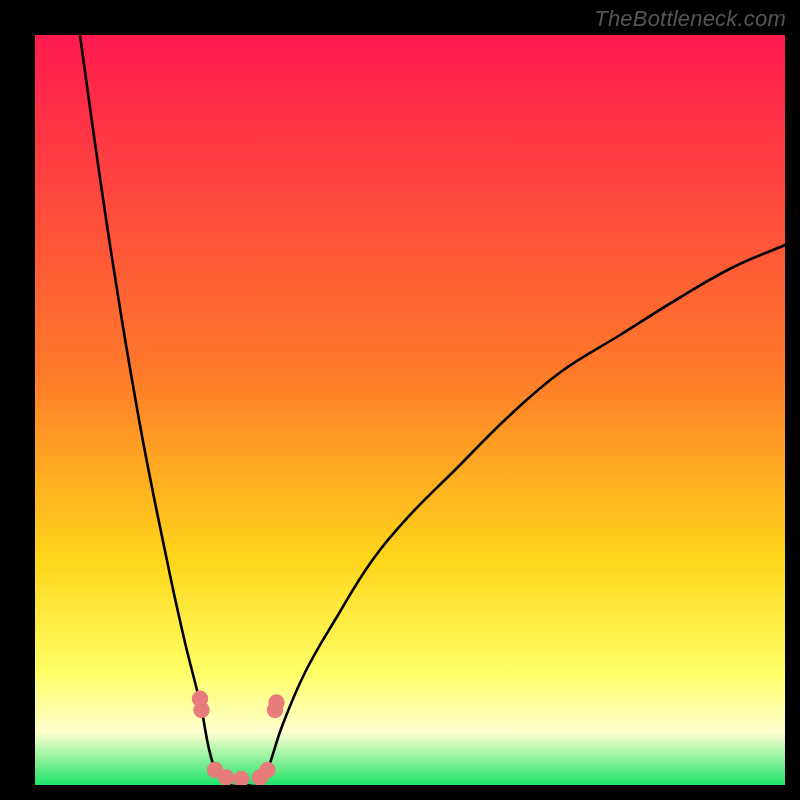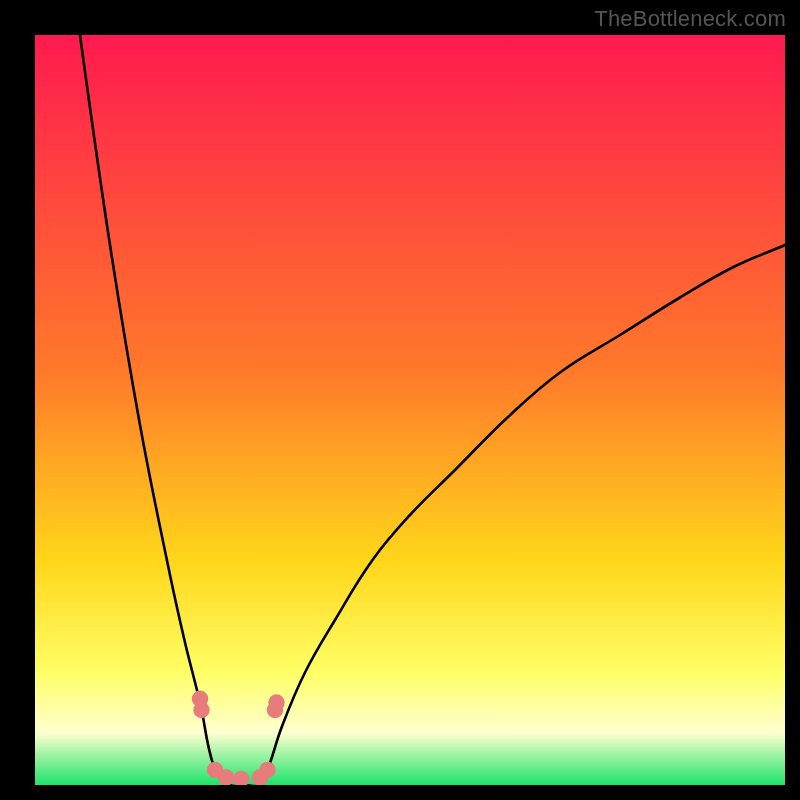--- a/index.html
+++ b/index.html
@@ -30,20 +30,21 @@
   .gradient-bg {
     position: absolute;
     left: 0; top: 0; width: 100%; height: 100%;
   }
   .watermark {
     position: absolute;
     color: #555;
     font-size: 22px;
     font-weight: 500;
     letter-spacing: 0.2px;
+    font-style: italic;
   }
   svg.curves {
     position: absolute;
     left: 0; top: 0;
     width: 100%; height: 100%;
   }
 </style>
 </head>
 <body>
 

